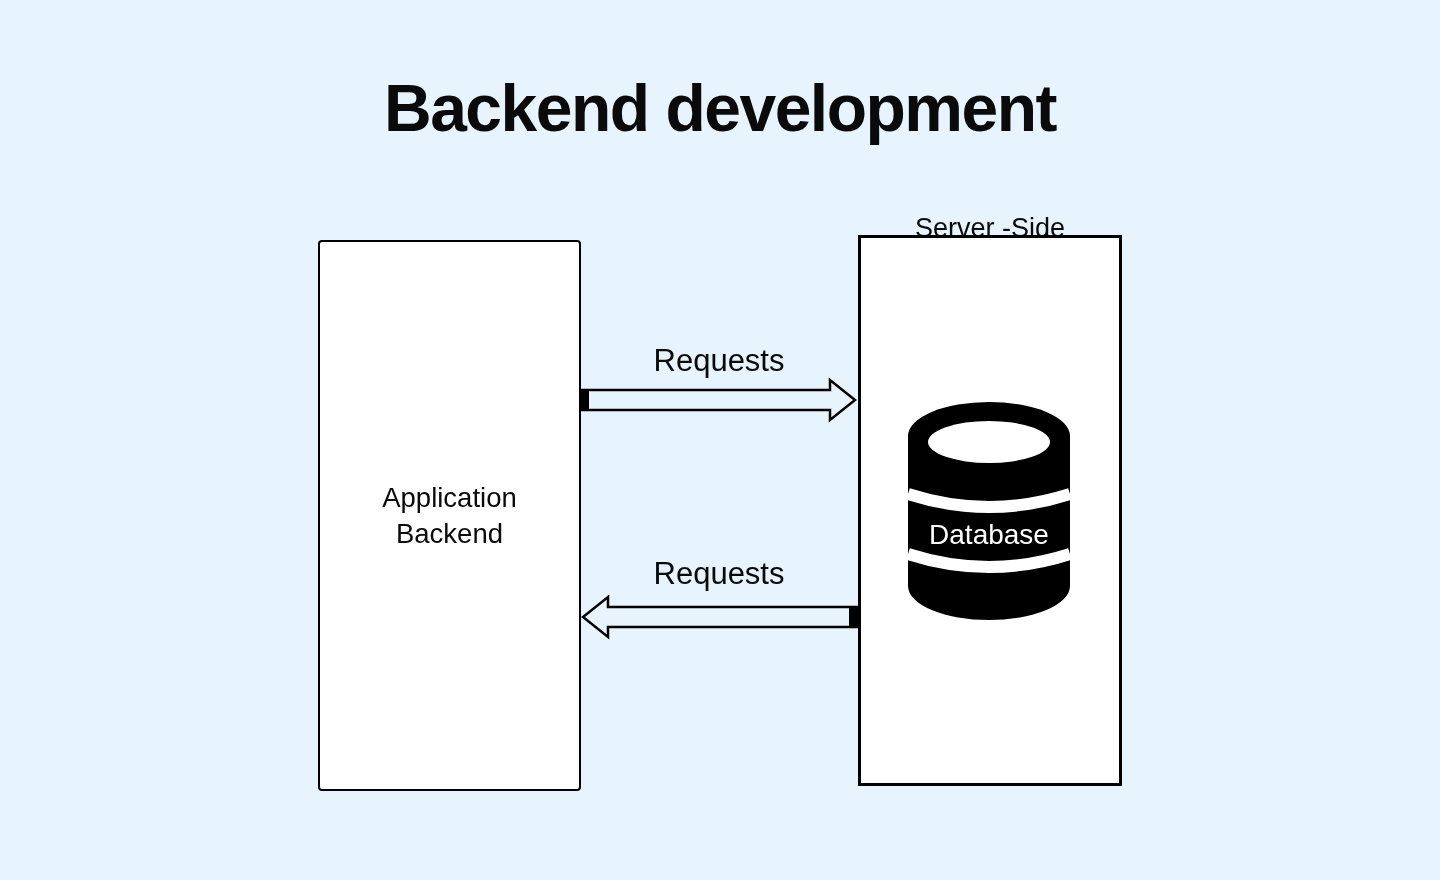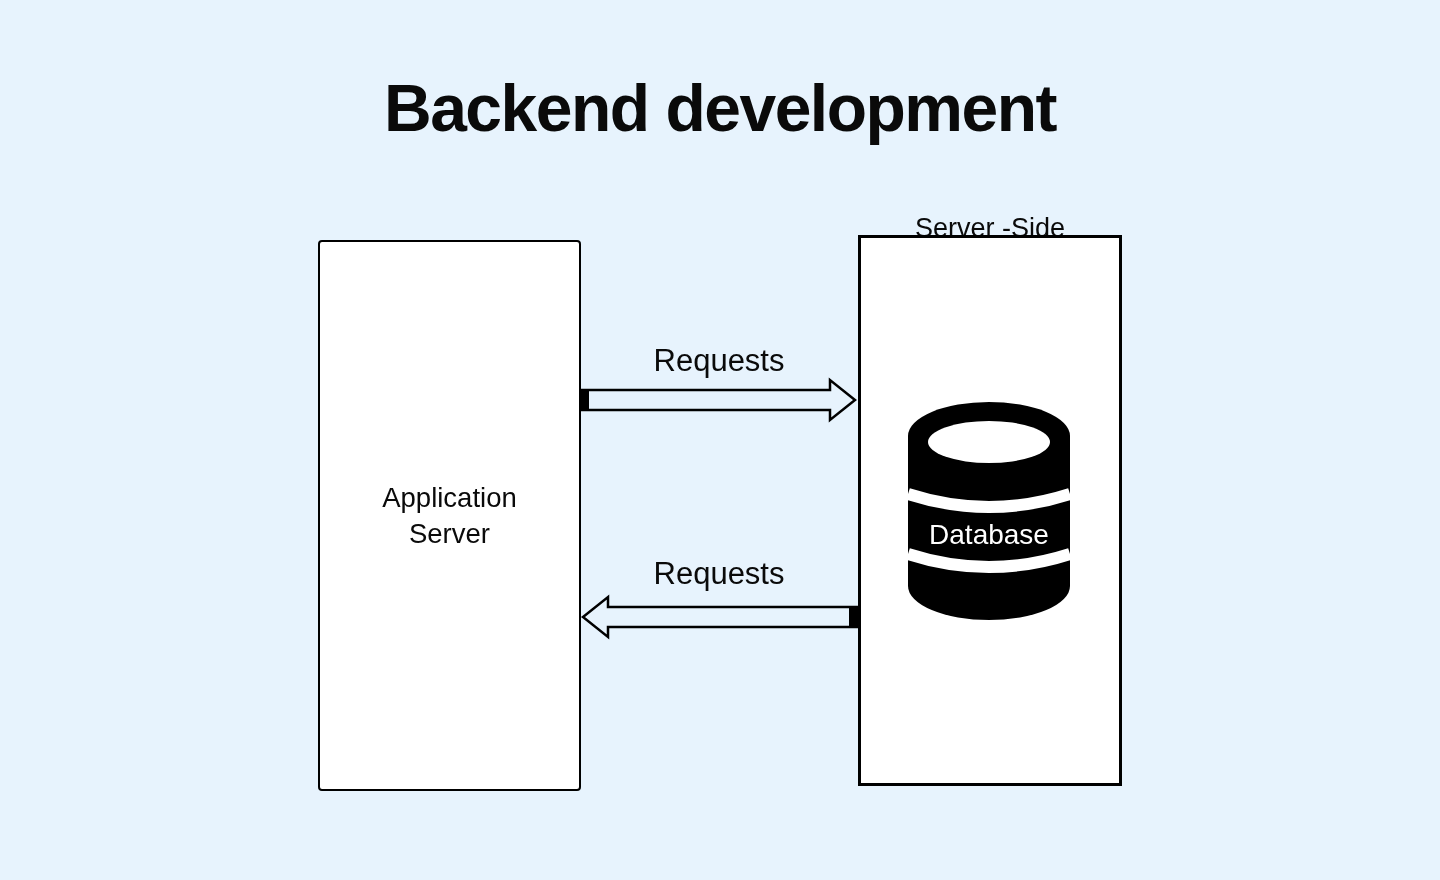--- a/index.html
+++ b/index.html
@@ -102,21 +102,21 @@
 
 <div class="stage">
 
   <h1 class="title">Backend development</h1>
 
   <div class="server-side-label">Server -Side</div>
 
   <div class="app-box">
     <div class="label">
       <div>Application</div>
-      <div>Server</div>
+      <div>Backend</div>
     </div>
   </div>
 
   <div class="server-box"></div>
 
   <div class="arrow-label requests">Requests</div>
 
   <svg class="arrow-svg requests" viewBox="0 0 278 46">
     <polygon points="1,13 250,13 250,3 275,23 250,43 250,33 1,33" fill="none" stroke="#000000" stroke-width="2.5" stroke-linejoin="miter"></polygon>
     <rect x="0" y="13" width="9" height="20" fill="#000000"></rect>

